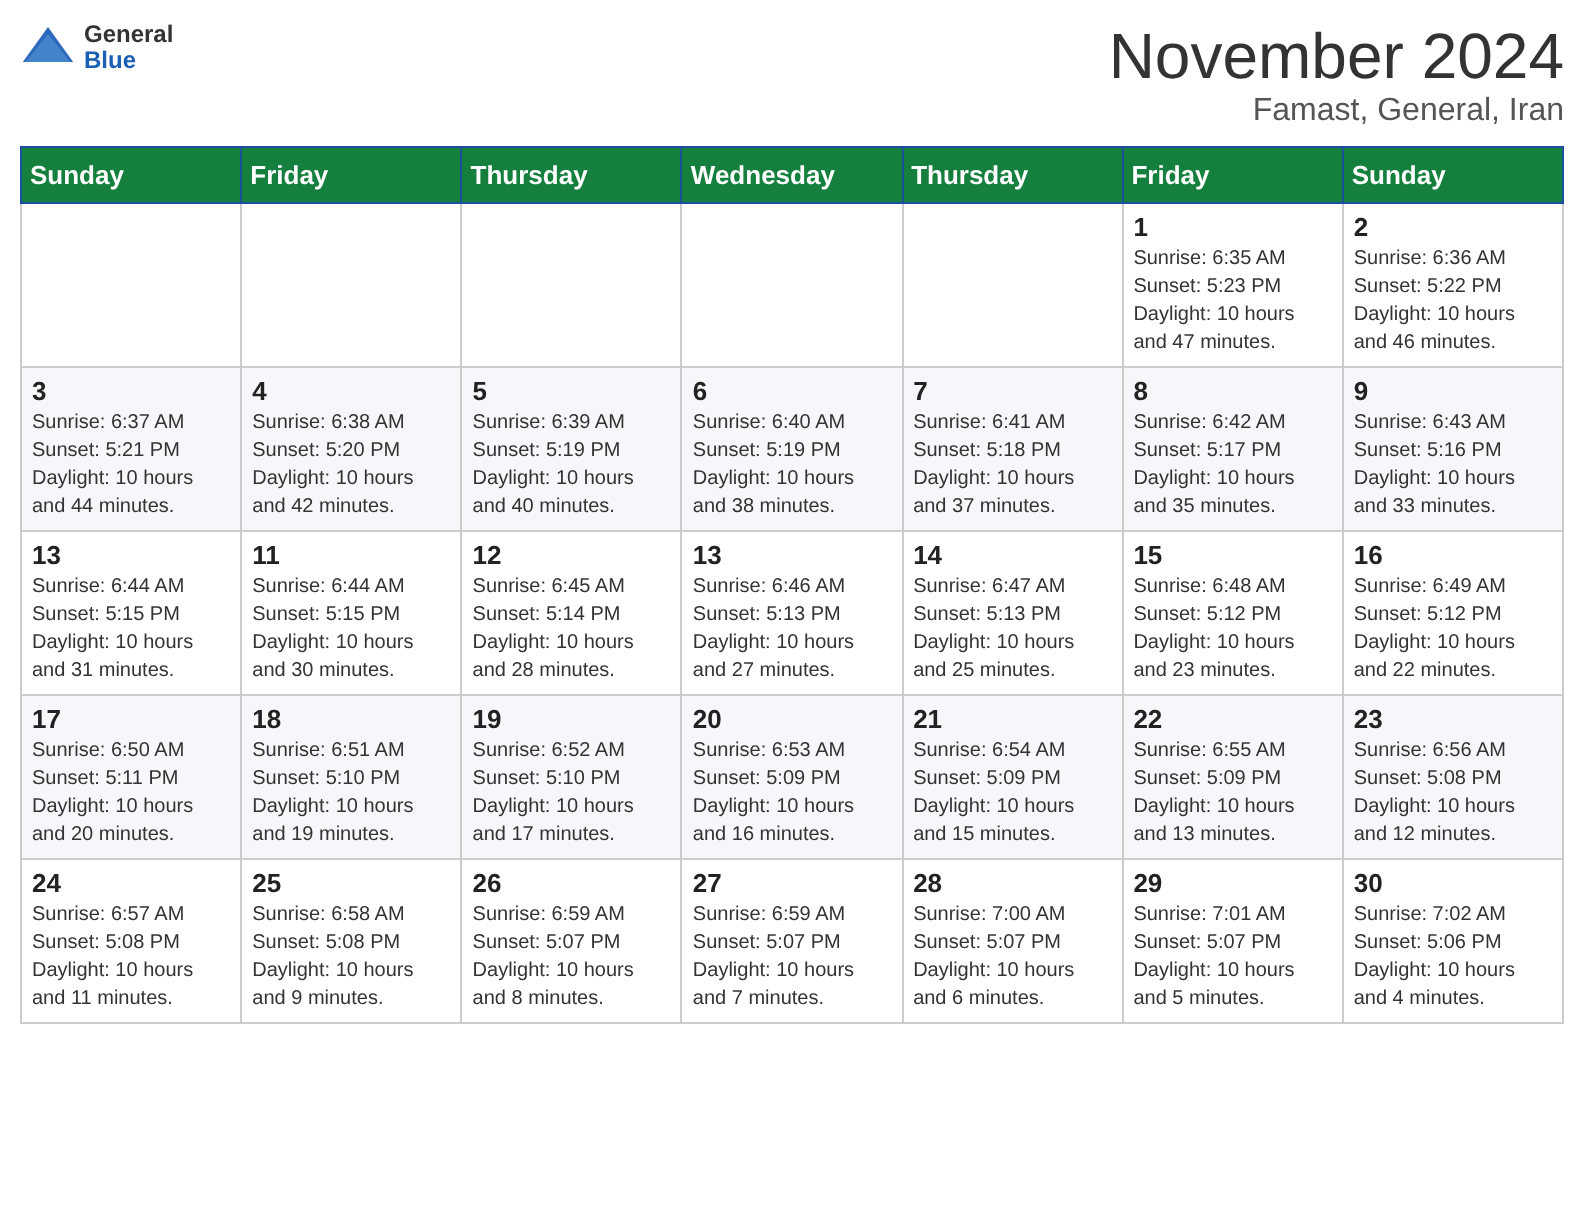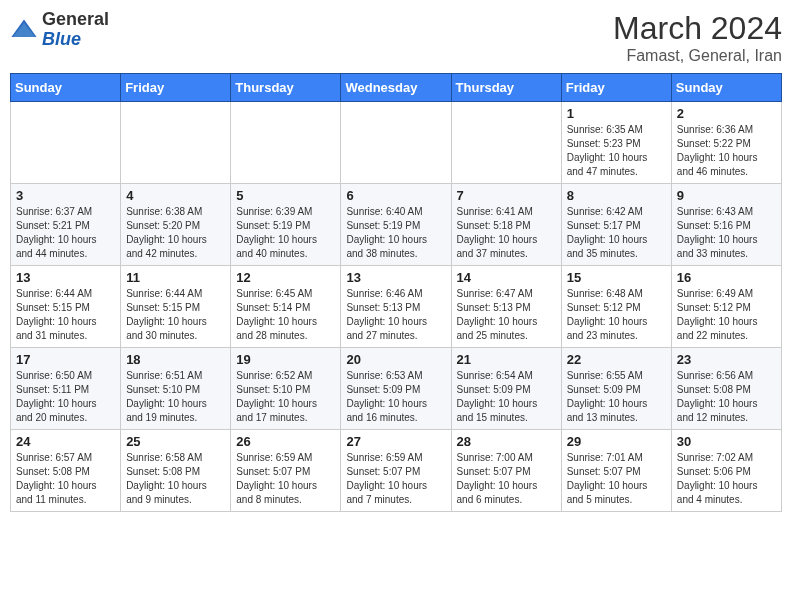--- a/index.html
+++ b/index.html
@@ -15,26 +15,26 @@
       justify-content: space-between;
       align-items: flex-start;
       margin-bottom: 8px;
     }
     .logo {
       display: flex;
       align-items: center;
       gap: 4px;
     }
     .logo-text {
-      font-size: 18px;
+      font-size: 12px;
       font-weight: bold;
       line-height: 1.1;
     }
     .logo-general { color: #333; }
-    .logo-blue { color: #1a5fb4; font-style: italic; }
+    .logo-blue { color: #1a5fb4; }
     .logo-icon {
       width: 28px;
       height: 28px;
     }
     .title-block {
       text-align: right;
     }
     .month-title {
       font-size: 32px;
       font-weight: normal;
@@ -43,21 +43,21 @@
     .location {
       font-size: 16px;
       color: #555;
     }
     .calendar {
       width: 100%;
       border-collapse: collapse;
       border: 1px solid #ccc;
     }
     .calendar th {
-      background-color: #3b82f6;
+      background-color: #15803d;
       color: #fff;
       padding: 6px 4px;
       font-size: 13px;
       font-weight: bold;
       border: 1px solid #1e4f9c;
       text-align: left;
     }
     .calendar td {
       border: 1px solid #ccc;
       vertical-align: top;
@@ -93,21 +93,21 @@
     <svg class="logo-icon" viewBox="0 0 40 40">
       <polygon points="20,5 38,30 2,30" fill="#2b6abf"></polygon>
       <polygon points="20,10 36,30 4,30" fill="#5b9bd5" opacity="0.5"></polygon>
     </svg>
     <div class="logo-text">
       <span class="logo-general">General</span><br>
       <span class="logo-blue">Blue</span>
     </div>
   </div>
   <div class="title-block">
-    <div class="month-title">March 2024</div>
+    <div class="month-title">November 2024</div>
     <div class="location">Famast, General, Iran</div>
   </div>
 </div>
 
 <table class="calendar">
   <thead>
     <tr>
     <th>Sunday</th>
         <th>Friday</th>
         <th>Thursday</th>

